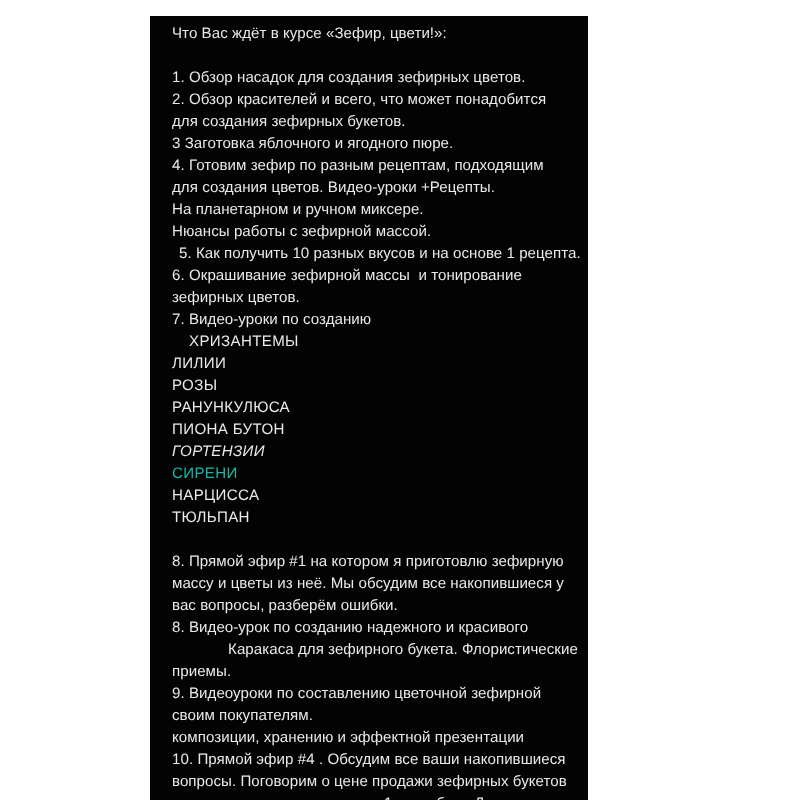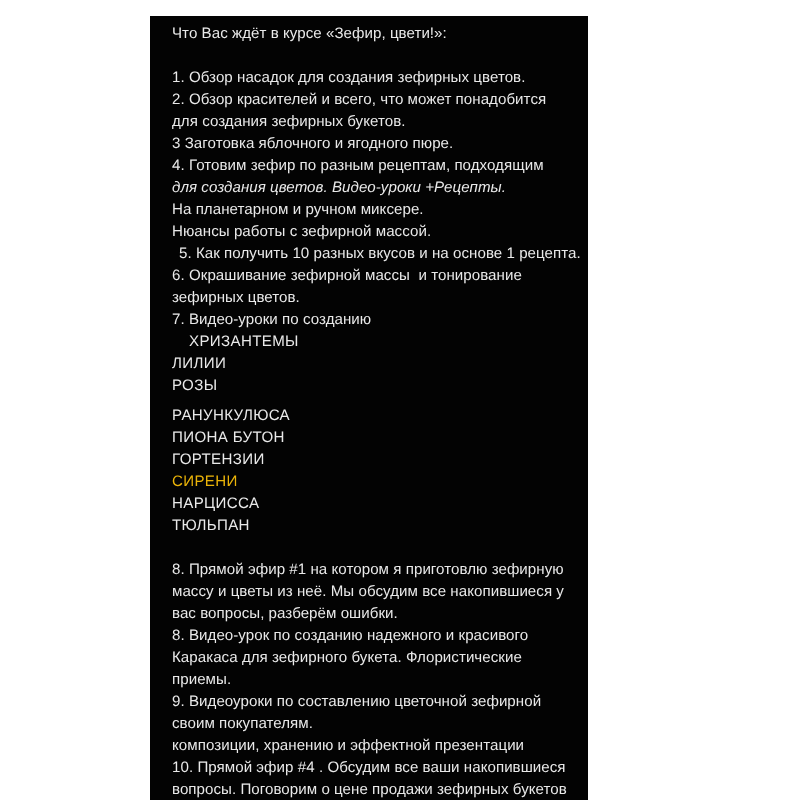--- a/index.html
+++ b/index.html
@@ -64,42 +64,42 @@
 <div id="story-canvas" style="background: rgb(255, 255, 255);">
   <div id="story-panel" style="background: rgb(3, 3, 3);">
     <div id="text-block">
         <div class="line" style="color: rgb(233, 233, 233);">Что Вас ждёт в курсе «Зефир, цвети!»:</div>
         <div class="line blank" style="color: rgb(233, 233, 233);"></div>
         <div class="line" style="color: rgb(233, 233, 233);">1. Обзор насадок для создания зефирных цветов.</div>
         <div class="line" style="color: rgb(233, 233, 233);">2. Обзор красителей и всего, что может понадобится</div>
         <div class="line" style="color: rgb(233, 233, 233);">для создания зефирных букетов.</div>
         <div class="line" style="color: rgb(233, 233, 233);">3 Заготовка яблочного и ягодного пюре.</div>
         <div class="line" style="color: rgb(233, 233, 233);">4. Готовим зефир по разным рецептам, подходящим</div>
-        <div class="line" style="color: rgb(233, 233, 233); font-style: italic;">для создания цветов. Видео-уроки +Рецепты.</div>
+        <div class="line" style="color: rgb(233, 233, 233);">для создания цветов. Видео-уроки +Рецепты.</div>
         <div class="line" style="color: rgb(233, 233, 233);">На планетарном и ручном миксере.</div>
         <div class="line" style="color: rgb(233, 233, 233);">Нюансы работы с зефирной массой.</div>
         <div class="line" style="color: rgb(233, 233, 233); margin-left: 7px;">5. Как получить 10 разных вкусов и на основе 1 рецепта.</div>
         <div class="line" style="color: rgb(233, 233, 233);">6. Окрашивание зефирной массы  и тонирование</div>
         <div class="line" style="color: rgb(233, 233, 233);">зефирных цветов.</div>
         <div class="line" style="color: rgb(233, 233, 233);">7. Видео-уроки по созданию</div>
         <div class="line caps" style="color: rgb(233, 233, 233); margin-left: 17px;">ХРИЗАНТЕМЫ</div>
         <div class="line caps" style="color: rgb(233, 233, 233);">ЛИЛИИ</div>
         <div class="line caps" style="color: rgb(233, 233, 233);">РОЗЫ</div>
-        <div class="line caps" style="color: rgb(233, 233, 233); margin-top: 8px;">РАНУНКУЛЮСА</div>
+        <div class="line caps" style="color: rgb(233, 233, 233);">РАНУНКУЛЮСА</div>
         <div class="line caps" style="color: rgb(233, 233, 233);">ПИОНА БУТОН</div>
-        <div class="line caps" style="color: rgb(233, 233, 233);">ГОРТЕНЗИИ</div>
-        <div class="line caps" style="color: #eab308;">СИРЕНИ</div>
+        <div class="line caps" style="color: rgb(233, 233, 233); font-style: italic;">ГОРТЕНЗИИ</div>
+        <div class="line caps" style="color: #14b8a6;">СИРЕНИ</div>
         <div class="line caps" style="color: rgb(233, 233, 233);">НАРЦИССА</div>
         <div class="line caps" style="color: rgb(233, 233, 233);">ТЮЛЬПАН</div>
         <div class="line blank" style="color: rgb(233, 233, 233);"></div>
         <div class="line" style="color: rgb(233, 233, 233);">8. Прямой эфир #1 на котором я приготовлю зефирную</div>
         <div class="line" style="color: rgb(233, 233, 233);">массу и цветы из неё. Мы обсудим все накопившиеся у</div>
         <div class="line" style="color: rgb(233, 233, 233);">вас вопросы, разберём ошибки.</div>
         <div class="line" style="color: rgb(233, 233, 233);">8. Видео-урок по созданию надежного и красивого</div>
-        <div class="line" style="color: rgb(233, 233, 233);">Каракаса для зефирного букета. Флористические</div>
+        <div class="line" style="color: rgb(233, 233, 233); text-align: center;">Каракаса для зефирного букета. Флористические</div>
         <div class="line" style="color: rgb(233, 233, 233);">приемы.</div>
         <div class="line" style="color: rgb(233, 233, 233);">9. Видеоуроки по составлению цветочной зефирной</div>
         <div class="line" style="color: rgb(233, 233, 233);">своим покупателям.</div>
         <div class="line" style="color: rgb(233, 233, 233);">композиции, хранению и эффектной презентации</div>
         <div class="line" style="color: rgb(233, 233, 233);">10. Прямой эфир #4 . Обсудим все ваши накопившиеся</div>
         <div class="line" style="color: rgb(233, 233, 233);">вопросы. Поговорим о цене продажи зефирных букетов</div>
         <div class="line" style="color: rgb(233, 233, 233);">, как грамотно подготовится к 1 сентября , Дню учителя,</div>
       </div>
   </div>
 </div>

